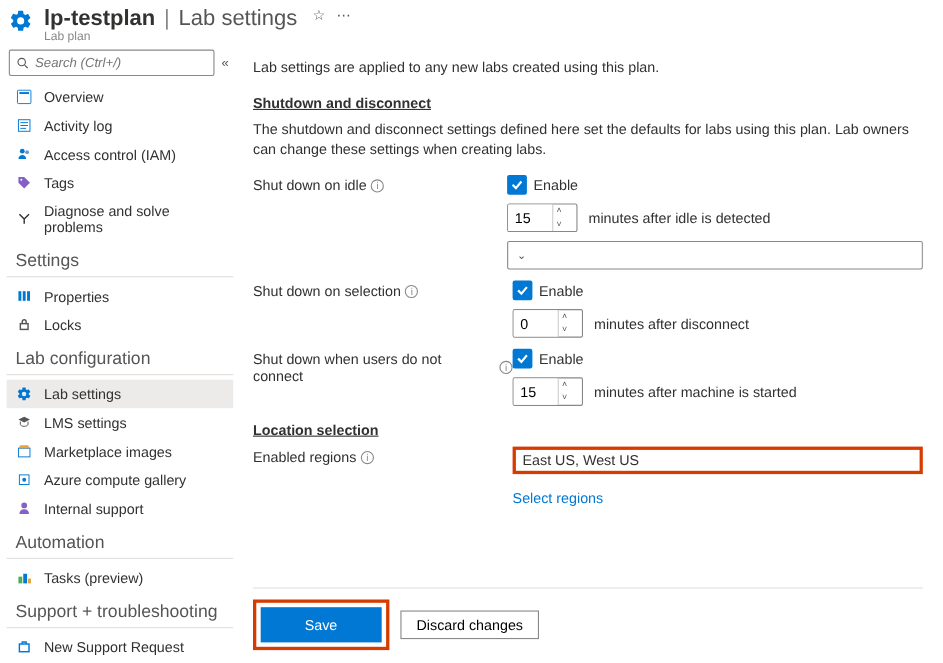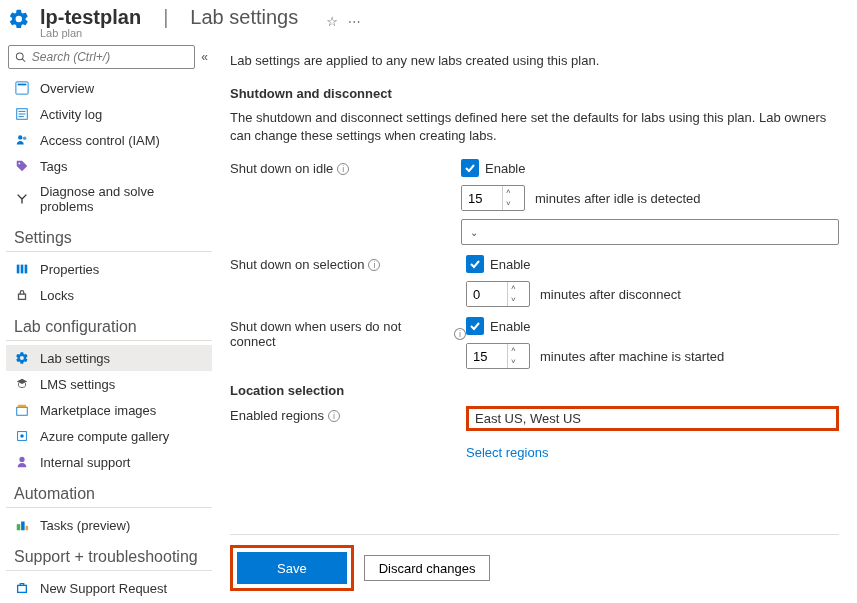--- a/index.html
+++ b/index.html
@@ -1,21 +1,21 @@
 <!DOCTYPE html>
 <html><head>
 <meta charset="utf-8">
 <style>
 * { box-sizing: border-box; margin: 0; padding: 0; }
 body { font-family: "Segoe UI", Arial, sans-serif; font-size: 13px; color: #323130; background: #fff; }
 .page { width: 857px; height: 603px; display: flex; flex-direction: column; }
 .header { display: flex; align-items: flex-start; padding: 6px 8px 0 8px; gap: 10px; }
 .gear-big { width: 22px; height: 22px; color: #0078d4; flex-shrink: 0; margin-top: 2px; }
 .title-block { display: flex; flex-direction: column; }
-.title-row { display: flex; align-items: flex-end; gap: 20px; }
+.title-row { display: flex; align-items: flex-start; gap: 6px; }
 .title-main { font-size: 20px; font-weight: 600; }
 .title-sep { font-size: 20px; color: #888; font-weight: 300; margin: 0 2px; }
 .title-sub { font-size: 20px; font-weight: 400; color: #555; }
 .subtitle { font-size: 11px; color: #888; margin-top: -2px; }
 .header-icons { display: flex; gap: 10px; margin-left: 8px; align-items: center; color: #555; }
 .star-icon, .more-icon { cursor: pointer; }
 
 .body { display: flex; flex: 1; overflow: hidden; }
 .sidebar { width: 212px; flex-shrink: 0; padding: 6px 0 6px 6px; overflow-y: auto; }
 .search-row { display: flex; align-items: center; gap: 6px; padding: 0 4px 6px 2px; }
@@ -24,21 +24,21 @@
 .collapse-icon { color: #555; cursor: pointer; font-size: 12px; }
 
 .nav-item { display: flex; align-items: center; gap: 10px; padding: 5px 8px; cursor: pointer; font-size: 13px; color: #323130; }
 .nav-item.active { background: #edebe9; }
 .nav-icon { width: 16px; height: 16px; display: flex; align-items: center; justify-content: center; flex-shrink: 0; }
 .nav-section { font-size: 16px; color: #555; padding: 10px 8px 4px 8px; border-bottom: 1px solid #e1dfdd; margin-bottom: 4px; }
 
 .main { flex: 1; padding: 10px 18px 12px 18px; display: flex; flex-direction: column; overflow: hidden; }
 .main-content { flex: 1; overflow-y: auto; }
 .intro { font-size: 13px; color: #323130; margin-bottom: 18px; margin-top: 4px; }
-.section-title { font-weight: 600; font-size: 13px; margin-bottom: 8px; }
+.section-title { font-weight: 600; font-size: 13px; margin-bottom: 8px; text-decoration: underline; }
 .section-desc { font-size: 13px; color: #323130; margin-bottom: 14px; line-height: 1.4; }
 
 .form-row { display: flex; align-items: flex-start; margin-bottom: 10px; }
 .form-label { width: 236px; font-size: 13px; color: #323130; display: flex; align-items: center; gap: 4px; padding-top: 2px; }
 .info-icon { width: 12px; height: 12px; border: 1px solid #888; border-radius: 50%; font-size: 9px; line-height: 10px; text-align: center; color: #888; display: inline-block; cursor: default; }
 .form-control { flex: 1; display: flex; flex-direction: column; gap: 8px; }
 .enable-row { display: flex; align-items: center; gap: 6px; }
 .checkbox { width: 18px; height: 18px; background: #0078d4; border-radius: 2px; display: flex; align-items: center; justify-content: center; cursor: pointer; }
 .checkbox svg { stroke: #fff; }
 .num-row { display: flex; align-items: center; gap: 10px; }

